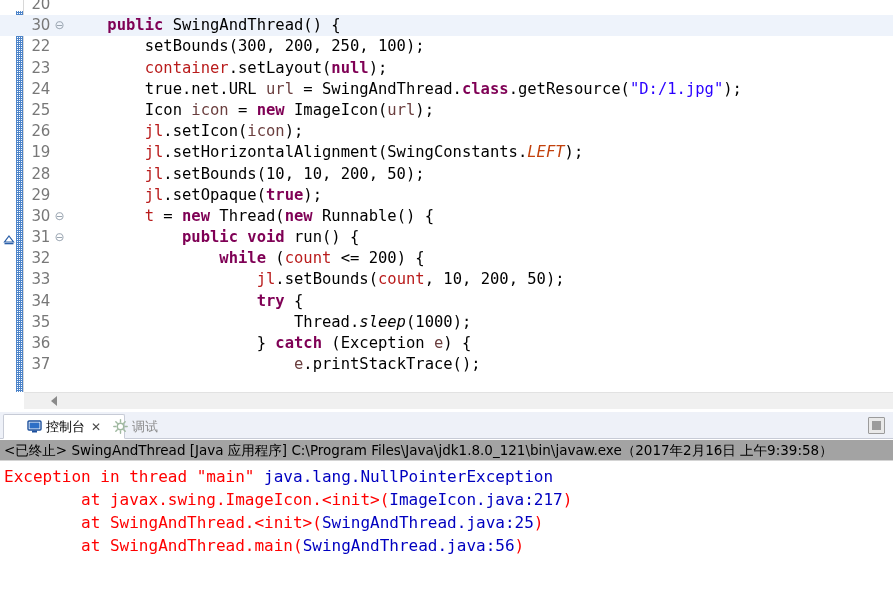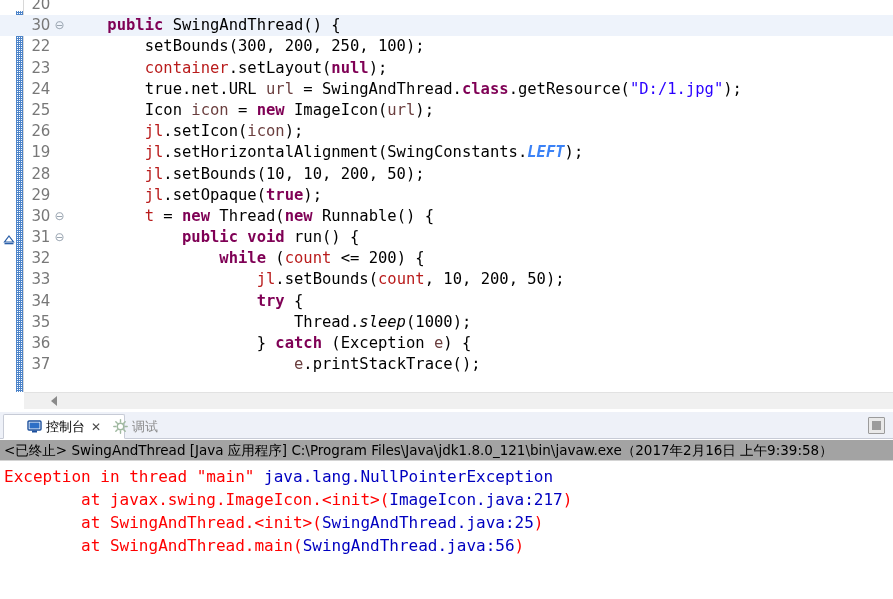--- a/index.html
+++ b/index.html
@@ -112,21 +112,21 @@
     top: 0;
     white-space: pre;
   }
 
   
   .k   { color: #7f0055; font-weight: bold; }       
   .pl  { color: #000000; }                           
   .fld { color: #b91c1c; }                           
   .loc { color: #6a3e3e; text-align: right; }                           
   .str { color: #2a00ff; }                           
-  .st  { color: #3b82f6; font-style: italic; font-weight: bold; }       
+  .st  { color: #c2410c; font-style: italic; }       
   .sm  { color: #000000; font-style: italic; }       
 
   
   .h-scroll {
     position: absolute;
     left: 24px; top: 392px;
     width: 869px; height: 17px;
     background: #f0f0f0;
     border-top: 1px solid #e2e2e2;
   }

